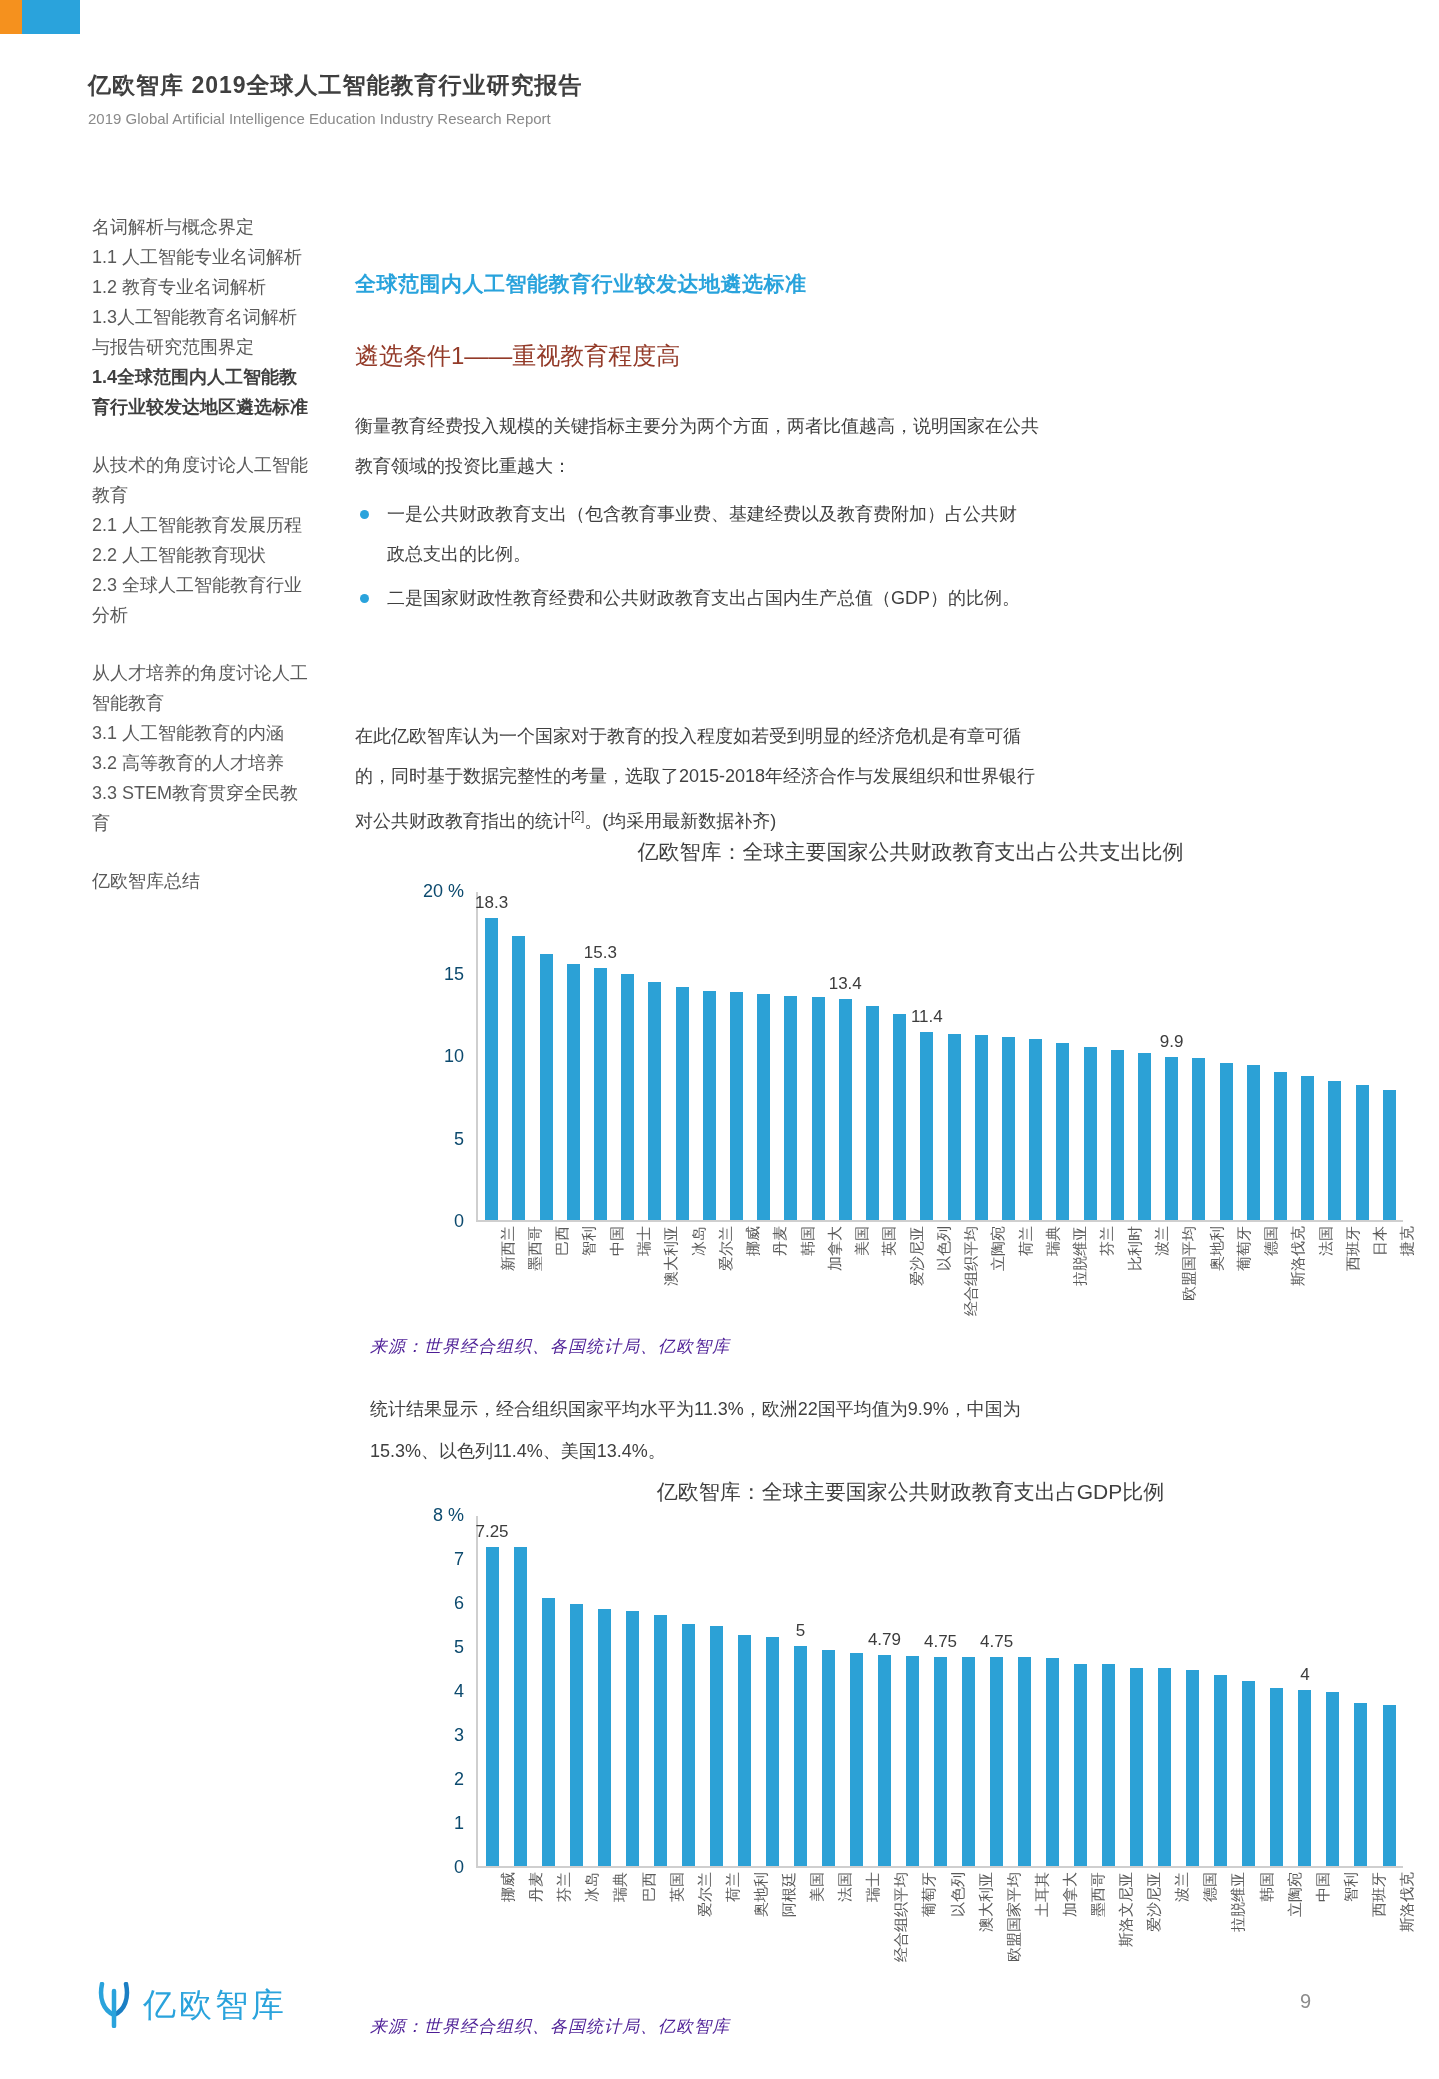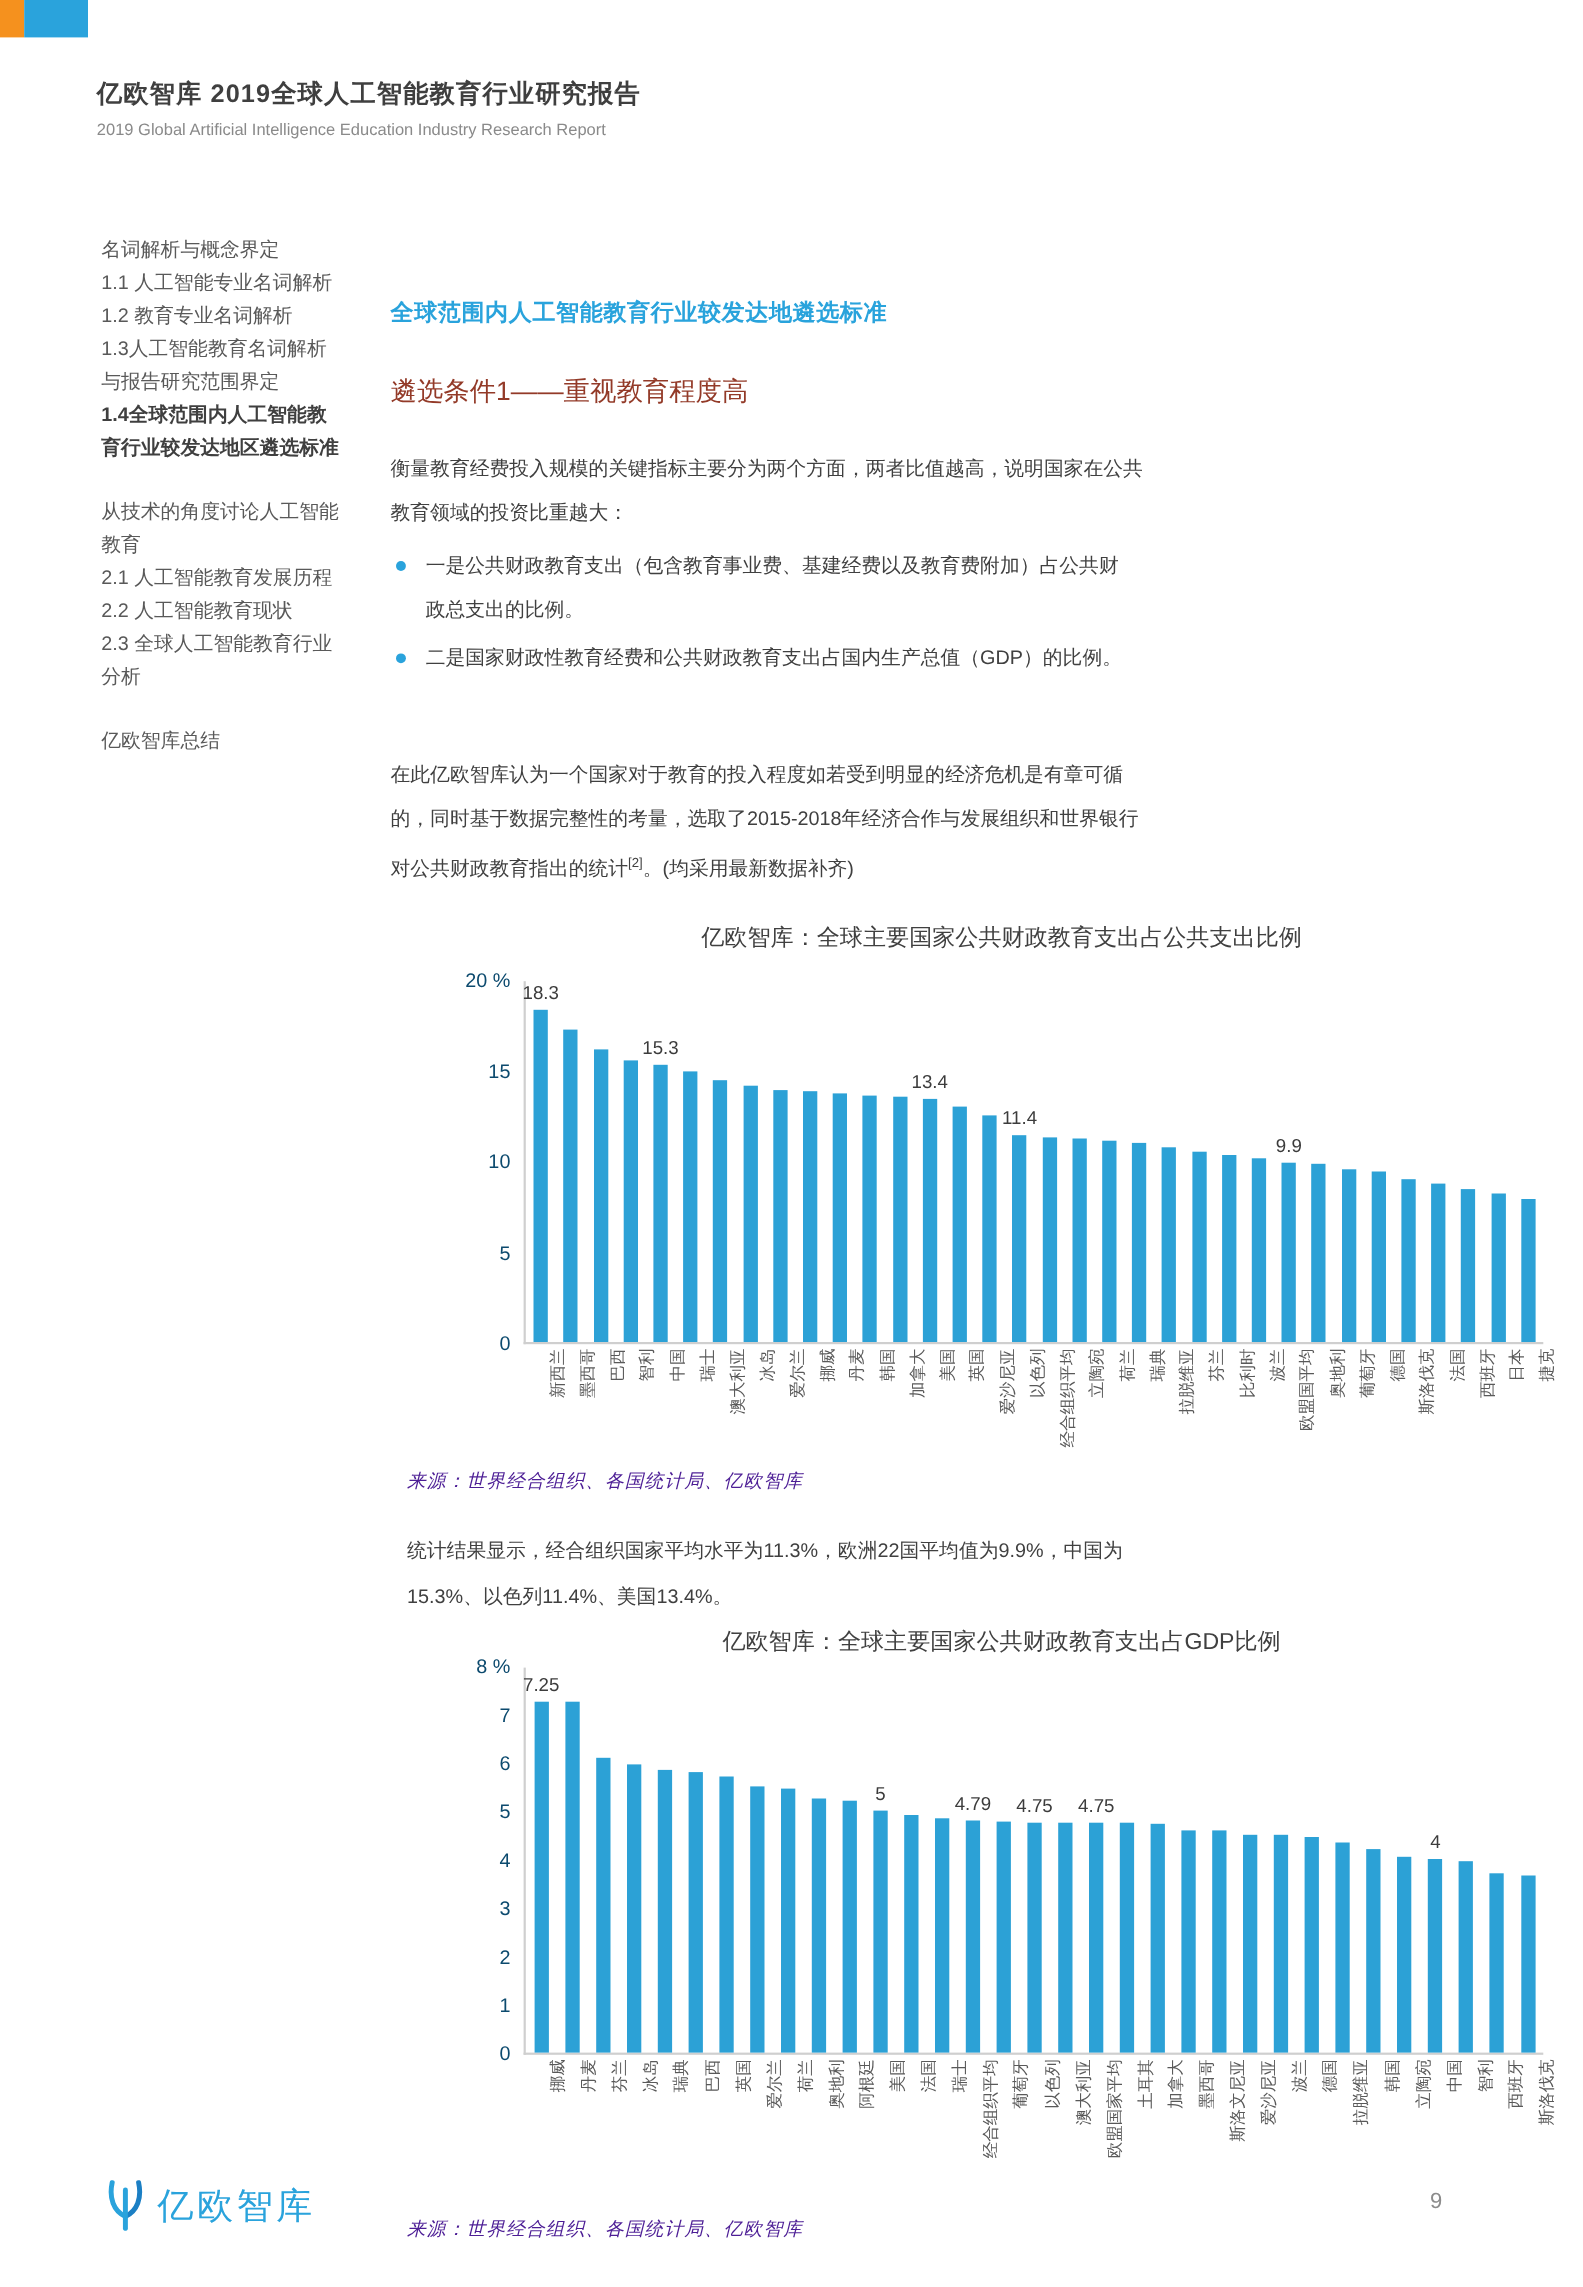--- a/index.html
+++ b/index.html
@@ -20,21 +20,21 @@
   .toc-item.bold{font-weight:bold;color:#3F3F3F;}
 
   
   .h1{left:355px;top:270px;width:700px;font-size:21px;font-weight:bold;color:#29A3DC;letter-spacing:0.5px;}
   .h2{left:355px;top:340px;width:700px;font-size:24px;font-weight:500;color:#933A28;}
   .para{font-size:18px;line-height:40px;color:#404040;}
   .p1{left:355px;top:406px;width:690px;}
   .bullets{left:358px;top:494px;width:676px;}
   .bullet-row{display:flex;margin-bottom:4px;}
   .dot{width:9px;height:9px;border-radius:50%;background:#2AA3DC;margin:16px 18px 0 2px;flex:none;}
-  .p2{left:355px;top:684px;width:690px;}
+  .p2{left:355px;top:716px;width:690px;}
   .p2 sup{font-size:12px;}
   .stats{left:370px;top:1388px;width:705px;line-height:42px;}
 
   
   .chart{position:absolute;width:985px;left:418px;}
   .chart-title{text-align:center;font-size:21px;color:#404040;height:30px;white-space:nowrap;}
   .plot{position:relative;}
   .yaxis{position:absolute;left:0;top:0;width:50px;height:100%;}
   .ytick{position:absolute;right:4px;width:46px;text-align:right;font-size:18px;color:#0c4a6e;white-space:nowrap;}
   .bars{position:absolute;left:58px;right:0;top:0;bottom:0;display:flex;align-items:flex-end;
@@ -71,20 +71,26 @@
         <div class="toc-item">1.3人工智能教育名词解析与报告研究范围界定</div>
         <div class="toc-item bold">1.4全球范围内人工智能教育行业较发达地区遴选标准</div>
       </div>
       <div class="toc-group">
         <div class="toc-item">从技术的角度讨论人工智能教育</div>
         <div class="toc-item">2.1 人工智能教育发展历程</div>
         <div class="toc-item">2.2 人工智能教育现状</div>
         <div class="toc-item">2.3 全球人工智能教育行业分析</div>
       </div>
       <div class="toc-group">
+        <div class="toc-item">从人才培养的角度讨论人工智能教育</div>
+        <div class="toc-item">3.1 人工智能教育的内涵</div>
+        <div class="toc-item">3.2 高等教育的人才培养</div>
+        <div class="toc-item">3.3 STEM教育贯穿全民教育</div>
+      </div>
+      <div class="toc-group">
         <div class="toc-item">亿欧智库总结</div>
       </div>
     </div>
 
   <div class="abs h1">全球范围内人工智能教育行业较发达地遴选标准</div>
   <div class="abs h2">遴选条件1——重视教育程度高</div>
 
   <div class="abs para p1">衡量教育经费投入规模的关键指标主要分为两个方面，两者比值越高，说明国家在公共教育领域的投资比重越大：</div>
 
   <div class="abs bullets">

